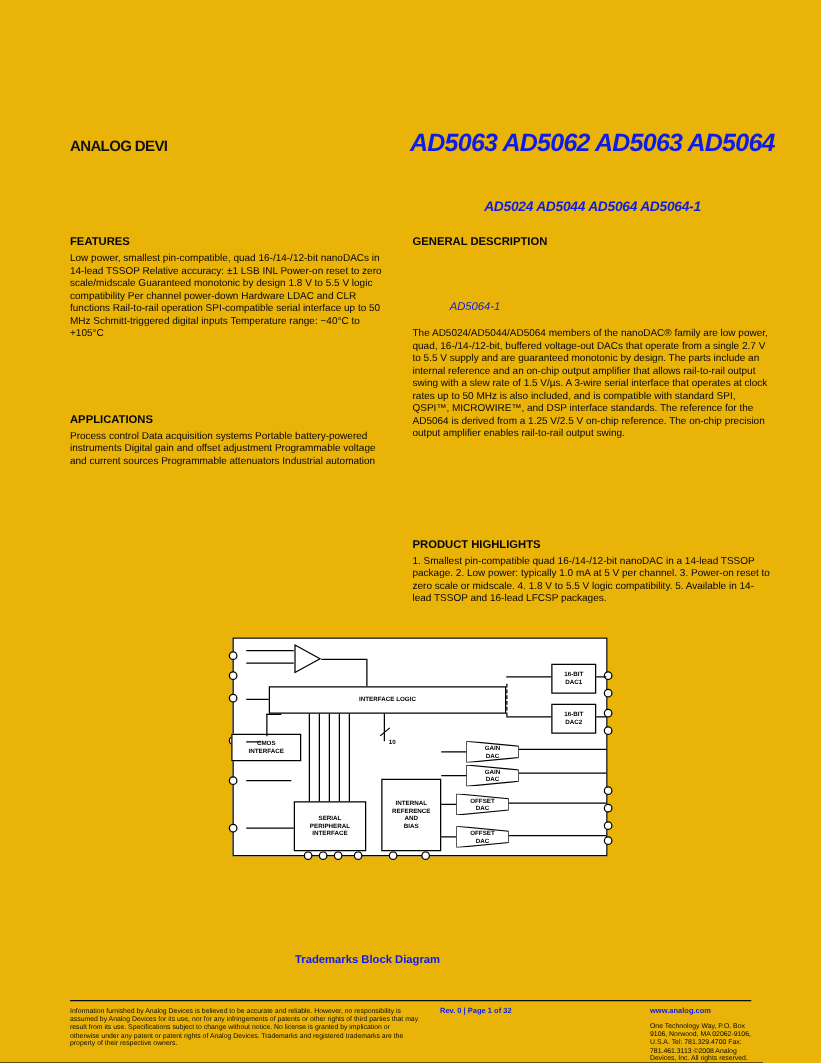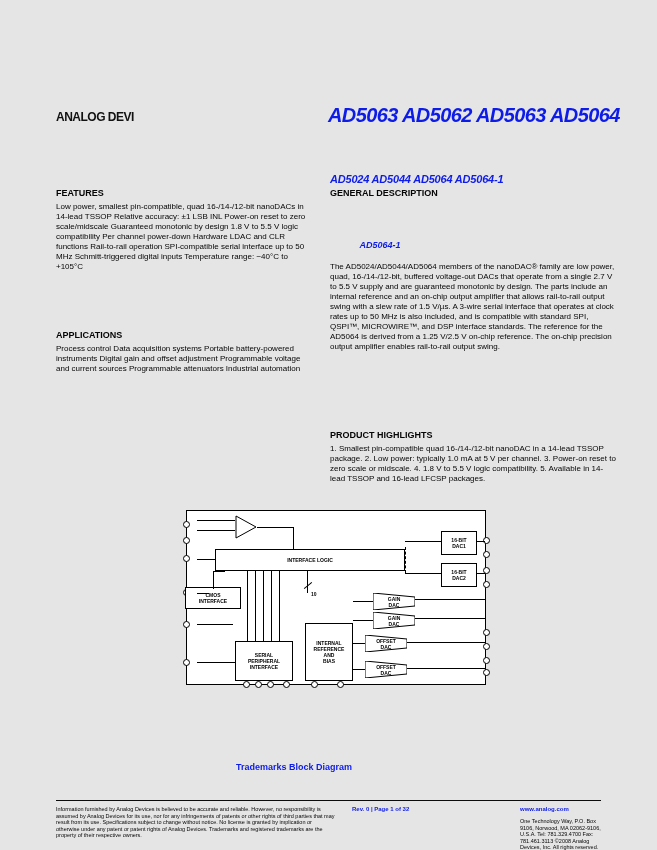--- a/index.html
+++ b/index.html
@@ -12,21 +12,21 @@
     height: 850px;
     position: relative;
     font-family: "Liberation Sans", sans-serif;
     overflow: hidden;
   }
   .page {
     position: absolute;
     left: 0; top: 0;
     width: 657px;
     height: 850px;
-    background: #e5e5e5;
+    background: #eab308;
   }
 
   
   .logo-box {
     position: absolute;
     left: 56px; top: 108px;
     width: 78px; height: 18px;
     color: #111111;
     font-size: 12px;
     font-weight: bold;
@@ -50,30 +50,29 @@
   .part-subtitle {
     position: absolute;
     left: 330px; top: 160px;
     width: 288px;
     color: #0D1CE8;
     font-size: 11px;
     font-weight: bold;
     font-style: italic;
     letter-spacing: -0.2px;
     white-space: nowrap;
-    text-align: left;
-    margin-top: 13px;
+    text-align: center;
   }
   .part-subtitle2 {
     position: absolute;
     left: 300px; top: 240px;
     width: 160px;
     color: #0D1CE8;
     font-size: 9px;
-    font-weight: bold;
+    font-weight: normal;
     font-style: italic;
     white-space: nowrap;
     text-align: center;
   }
 
   
   .body-text {
     position: absolute;
     color: #050505;
     font-size: 8px;

